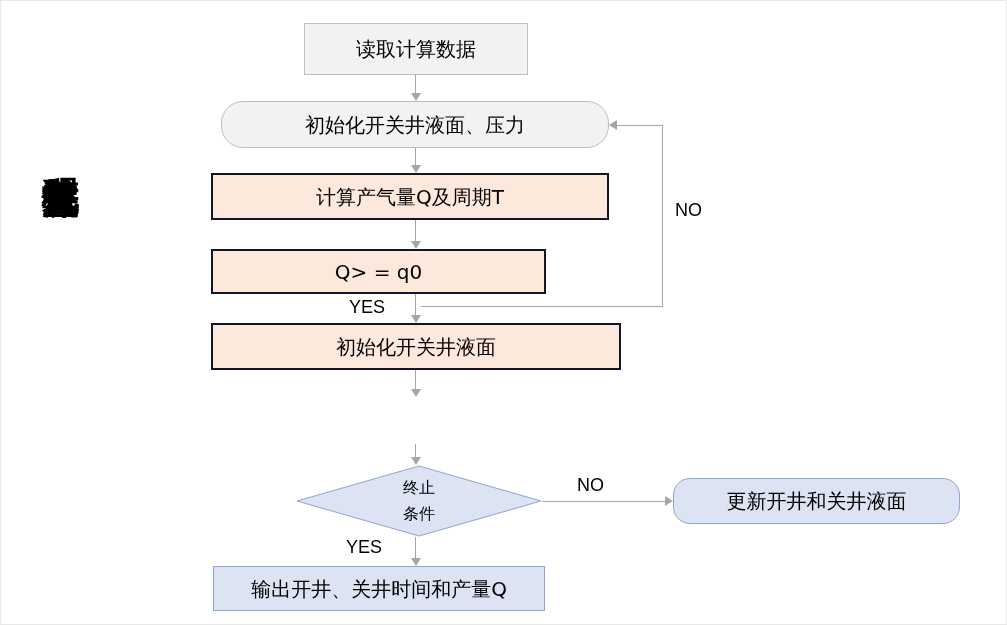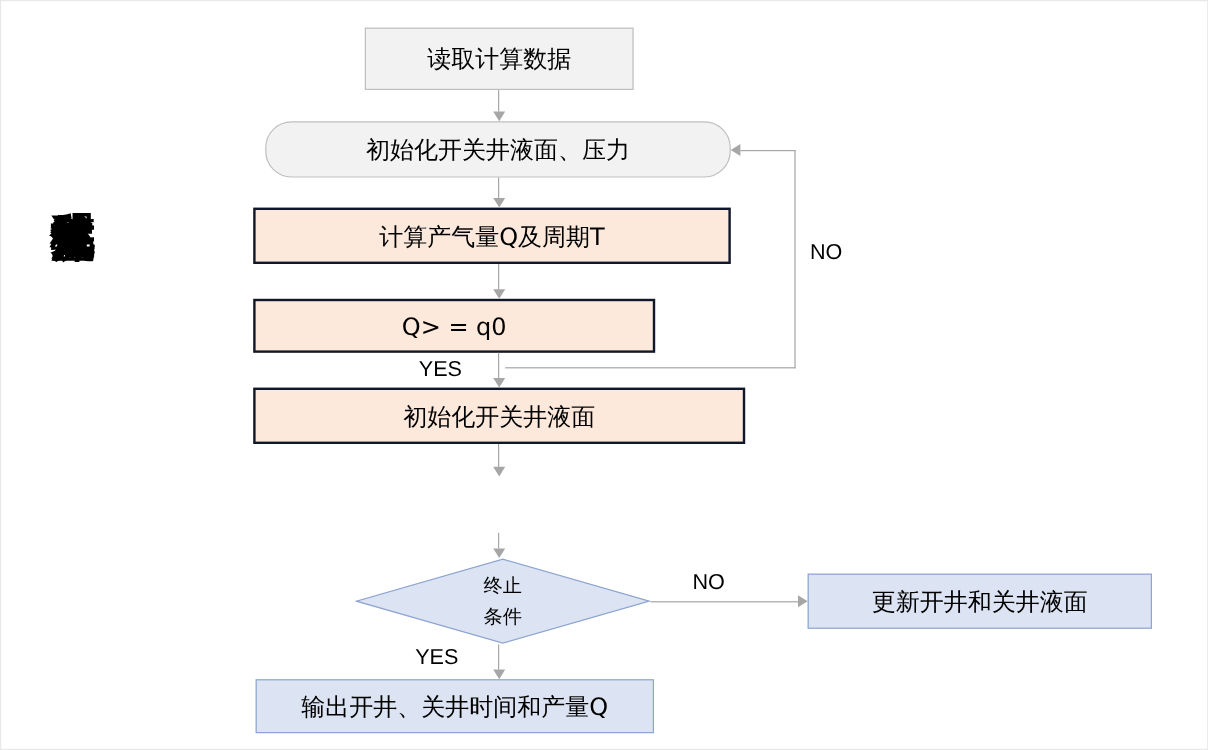--- a/index.html
+++ b/index.html
@@ -152,21 +152,21 @@
   <div class="diamond-wrap" style="left:295px; top:464px; width:246px; height:72px;">
     <svg width="246" height="72" viewBox="0 0 246 72">
       <polygon points="123,1 245,36 123,71 1,36" fill="#dce3f2" stroke="#8ea5d2" stroke-width="1"></polygon>
     </svg>
     <div class="diamond-label">
       <span>终止</span>
       <span>条件</span>
     </div>
   </div>
 
-  <div class="node blue" style="left:672px; top:477px; width:287px; height:46px;">更新开井和关井液面</div>
+  <div class="node blue" style="left:672px; top:477px; width:287px; height:46px;border-radius:17px;">更新开井和关井液面</div>
 
   <div class="node blue" style="left:212px; top:565px; width:332px; height:45px;">输出开井、关井时间和产量Q</div>
 
   <div class="vline" style="left:414px; top:74px; height:18px;"></div>
   <div class="arrow-down" style="left:410px; top:92px;"></div>
 
   <div class="vline" style="left:414px; top:147px; height:17px;"></div>
   <div class="arrow-down" style="left:410px; top:164px;"></div>
 
   <div class="vline" style="left:414px; top:219px; height:21px;"></div>

